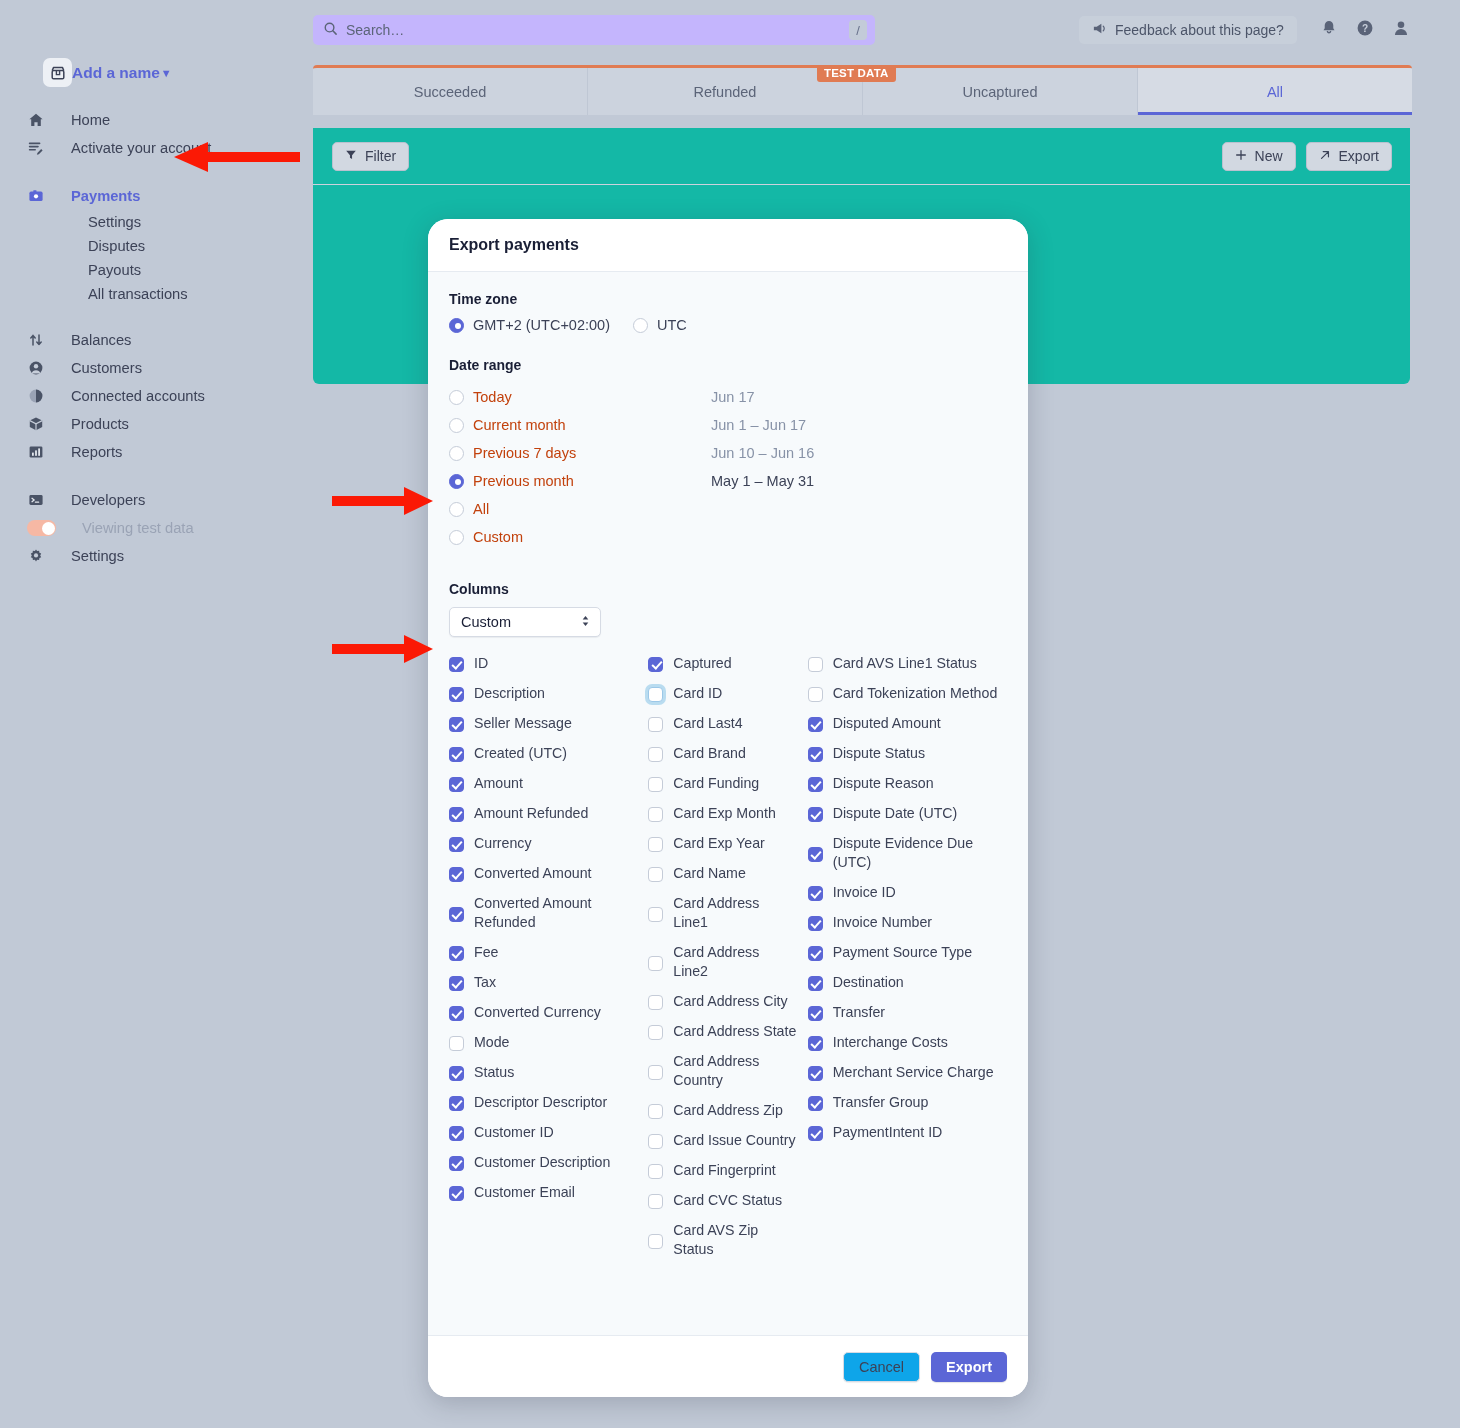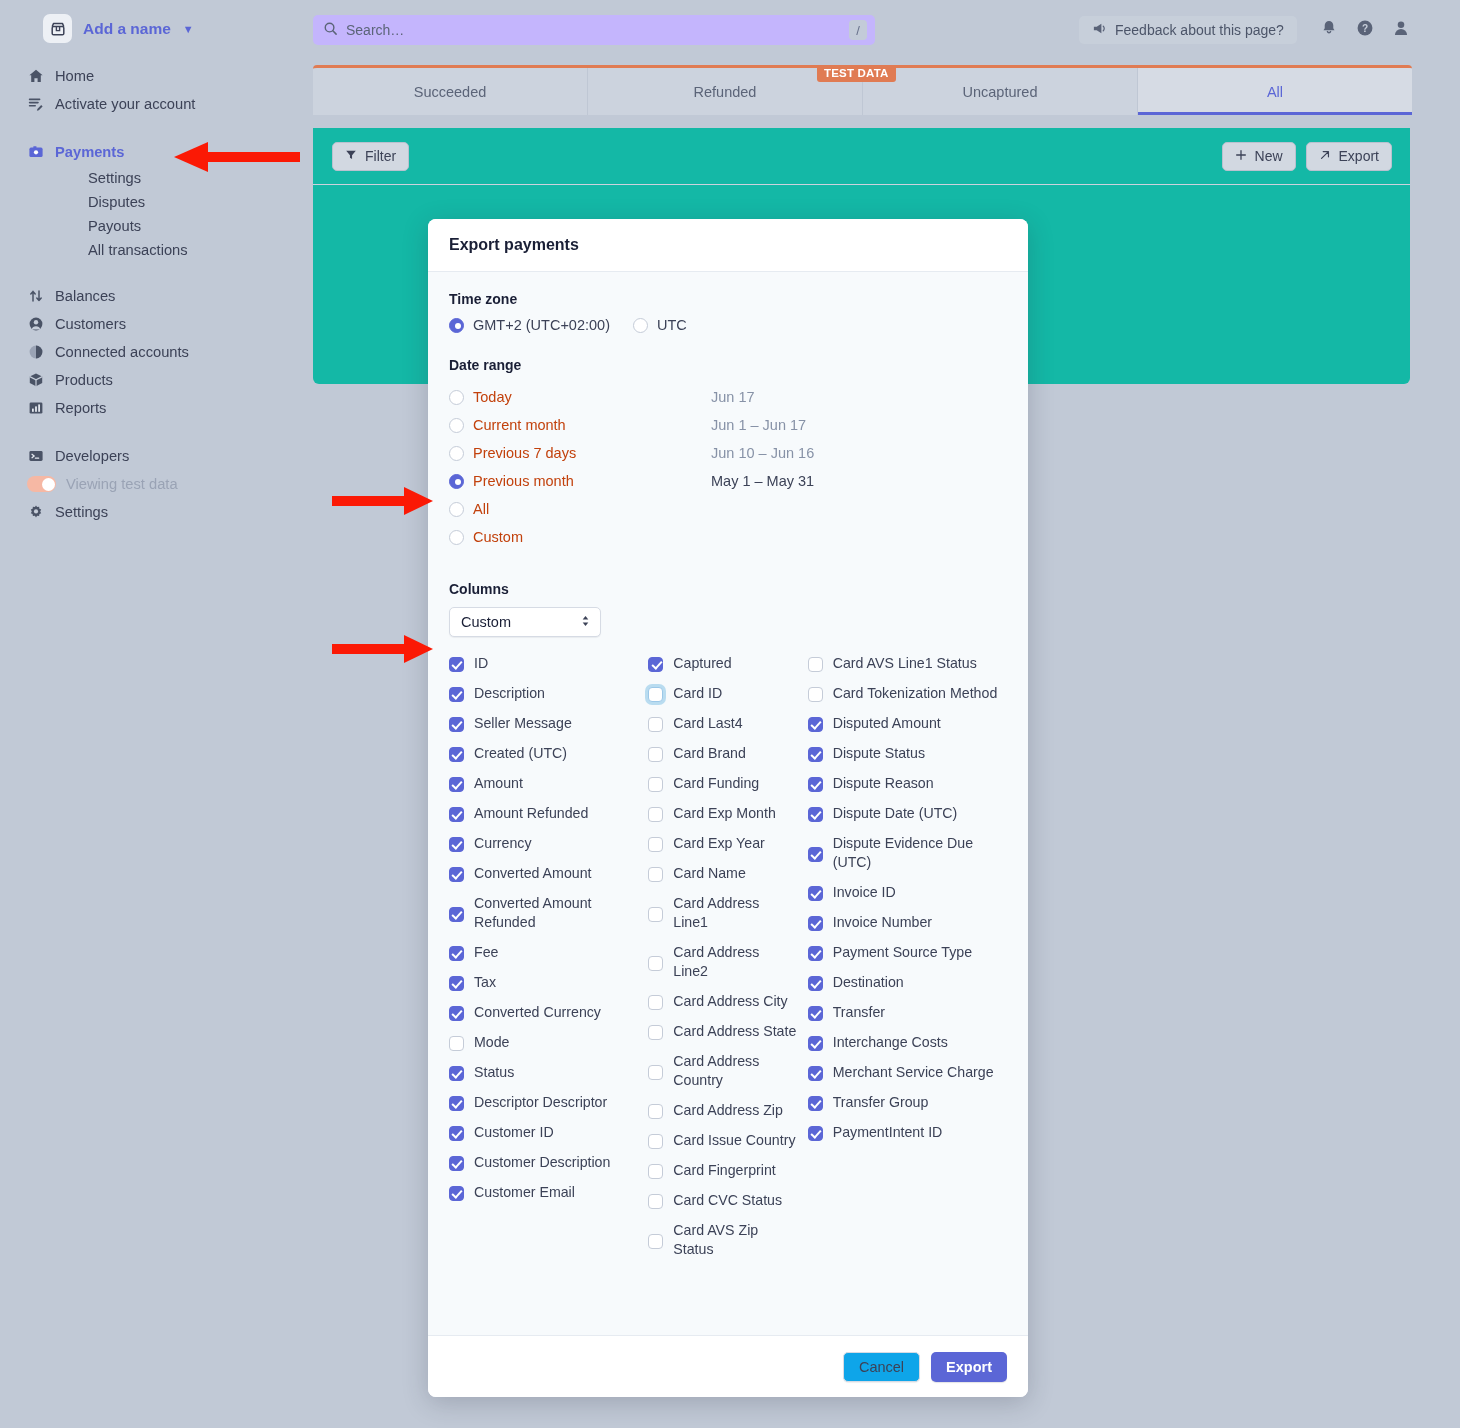--- a/index.html
+++ b/index.html
@@ -6,31 +6,31 @@
   html, body {
     width: 1460px; height: 1428px;
     font-family: "Liberation Sans", sans-serif;
     background: #c1c9d6;
     overflow: hidden;
   }
   .page { position: relative; width: 1460px; height: 1428px; }
 
   
   .sidebar { position: absolute; left: 0; top: 0; width: 312px; height: 1428px; }
-  .brand { display: flex; align-items: center; gap: 11px; padding: 14px 0 0 43px; }
+  .brand { display: flex; align-items: center; gap: 0; padding: 14px 0 0 43px; margin-top: 44px; }
   .brand-logo {
     width: 29px; height: 29px; border-radius: 7px; background: #edf0f5;
     display: flex; align-items: center; justify-content: center;
   }
   .brand-name { color: #5b66d6; font-size: 15.5px; font-weight: bold; }
   .brand-caret { color: #5b66d6; font-size: 11px; margin-left: 1px; }
 
   .nav { margin-top: 19px; }
   .nav-item {
-    display: flex; align-items: center; gap: 10px;
+    display: flex; align-items: center; gap: 26px;
     height: 28px; padding-left: 56px; color: #3c4257; font-size: 14.7px;
   }
   .nav-item .ico { width: 18px; height: 18px; display:flex; align-items:center; justify-content:center; margin-left: -29px;}
   .nav-item.active .label { color: #5b66d6; font-weight: bold; }
   .nav-sub {
     height: 24px; padding-left: 88px; color: #3c4257; font-size: 14.7px;
     display: flex; align-items: center;
   }
   .nav-gap { height: 20px; }
   .nav-item.muted .label { color: #9aa3b5; }
@@ -96,21 +96,21 @@
   .btn-ghost {
     display: flex; align-items: center; gap: 8px; height: 29px; padding: 0 12px;
     background: #d2d8e1; border: 1px solid #b9c1cf; border-radius: 5px;
     color: #3c4257; font-size: 14px;
   }
   .toolbar-right { display: flex; gap: 10px; }
 
   
   .modal {
     position: absolute; left: 428px; top: 219px; width: 600px; height: 1178px;
-    background: #f7fafc; border-radius: 8px; box-shadow: 0 6px 26px rgba(36,42,60,.22);
+    background: #f7fafc; border-radius: 20px; box-shadow: 0 6px 26px rgba(36,42,60,.22);
     display: flex; flex-direction: column; overflow: hidden;
   }
   .modal-head {
     height: 53px; background: #ffffff; display: flex; align-items: center;
     padding: 0 21px; border-bottom: 1px solid #e6ebf1;
   }
   .modal-title { font-size: 16px; font-weight: bold; color: #1a1f36; }
   .modal-body { flex: 1; padding: 19px 21px 0; overflow: hidden; }
   .modal-foot {
     height: 62px; background: #ffffff; border-top: 1px solid #e6ebf1;

